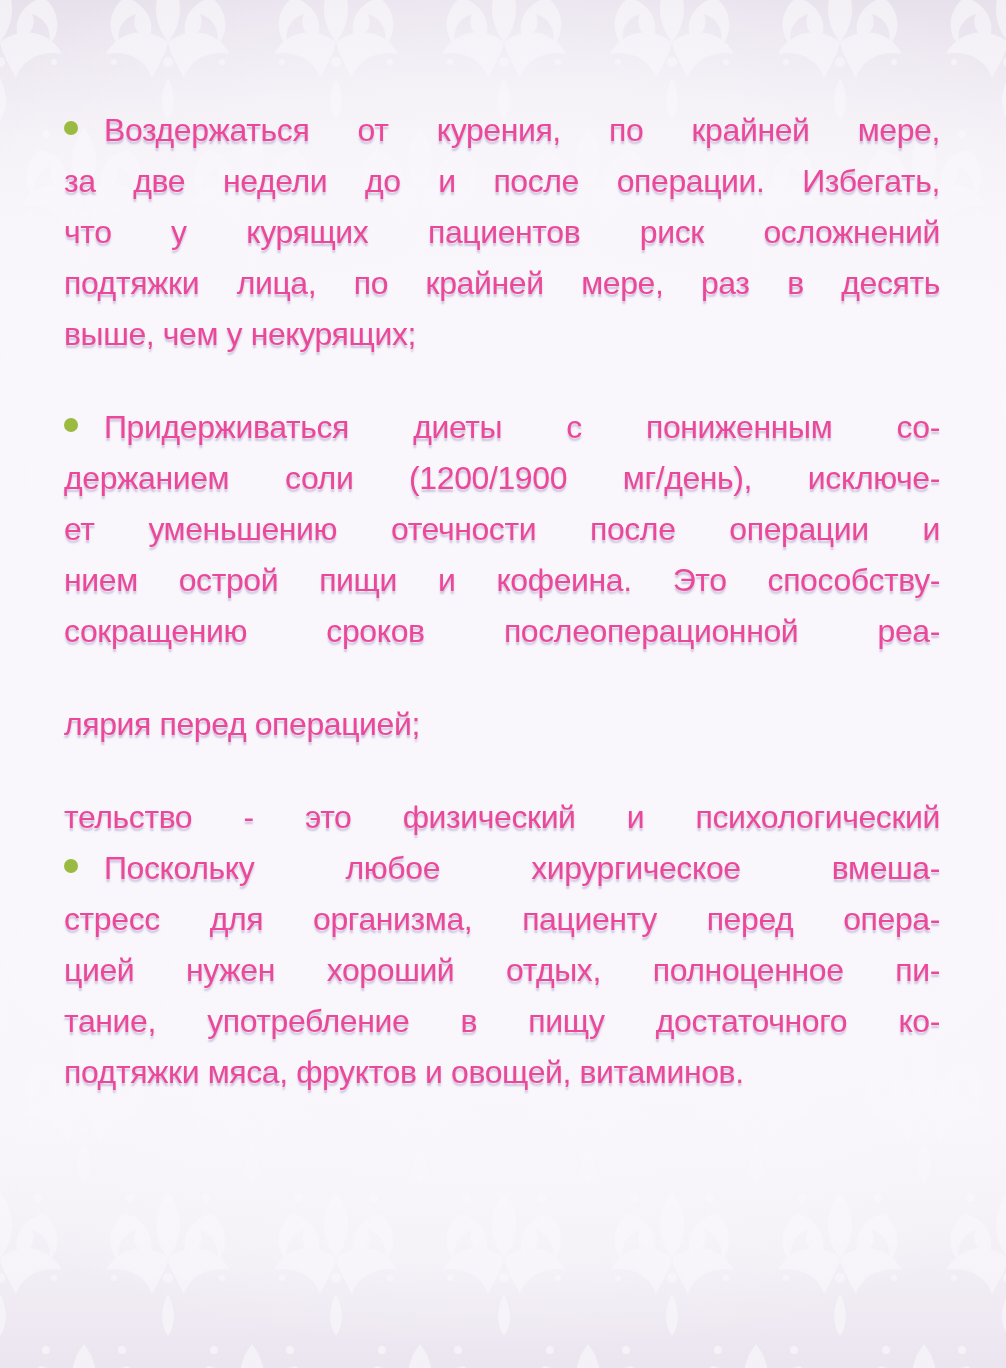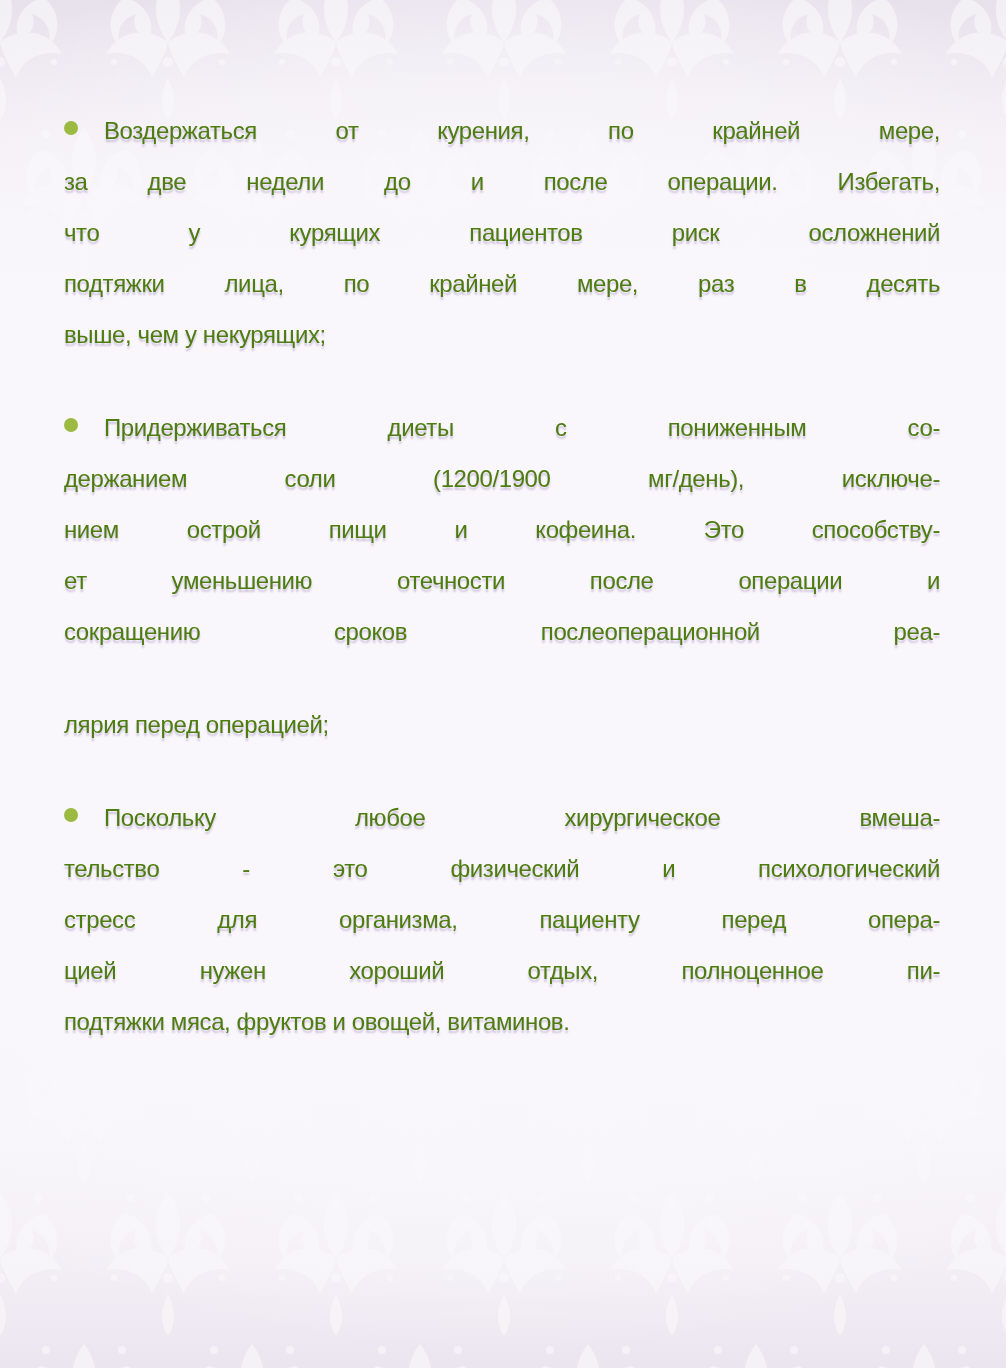--- a/index.html
+++ b/index.html
@@ -44,24 +44,24 @@
     position: absolute;
     left: 64px;
     top: 105px;
     width: 876px;
   }
   .para {
     margin: 0 0 42px 0;
   }
   .para:last-child { margin-bottom: 0; }
   .line {
-    font-size: 24px;
+    font-size: 32px;
     line-height: 51px;
     letter-spacing: -0.4px;
-    color: #4d7c0f;
+    color: #ec4899;
     text-shadow: 0 3px 2px rgba(130, 95, 170, 0.35);
     text-align: justify;
     text-align-last: justify;
     white-space: normal;
   }
   .line.last {
     text-align: center;
     text-align-last: left;
   }
   .dot {
@@ -172,28 +172,29 @@
       <div class="para">
         <div class="line"><span class="dot"></span><span>Воздержаться от курения, по крайней мере,</span></div>
         <div class="line">за две недели до и после операции. Избегать,</div>
         <div class="line">что у курящих пациентов риск осложнений</div>
         <div class="line">подтяжки лица, по крайней мере, раз в десять</div>
         <div class="line last">выше, чем у некурящих;</div>
       </div>
       <div class="para">
         <div class="line"><span class="dot"></span><span>Придерживаться диеты с пониженным со-</span></div>
         <div class="line">держанием соли (1200/1900 мг/день), исключе-</div>
+        <div class="line">ет уменьшению отечности после операции и</div>
         <div class="line">нием острой пищи и кофеина. Это способству-</div>
-        <div class="line">ет уменьшению отечности после операции и</div>
         <div class="line">сокращению сроков послеоперационной реа-</div>
       </div>
       <div class="para">
         <div class="line last">лярия перед операцией;</div>
       </div>
       <div class="para">
+        <div class="line">тельство - это физический и психологический</div>
         <div class="line"><span class="dot"></span><span>Поскольку любое хирургическое вмеша-</span></div>
-        <div class="line">тельство - это физический и психологический</div>
         <div class="line">стресс для организма, пациенту перед опера-</div>
         <div class="line">цией нужен хороший отдых, полноценное пи-</div>
+        <div class="line">тание, употребление в пищу достаточного ко-</div>
         <div class="line last">подтяжки мяса, фруктов и овощей, витаминов.</div>
       </div>
     </div>
 </div>
 
 </body></html>

